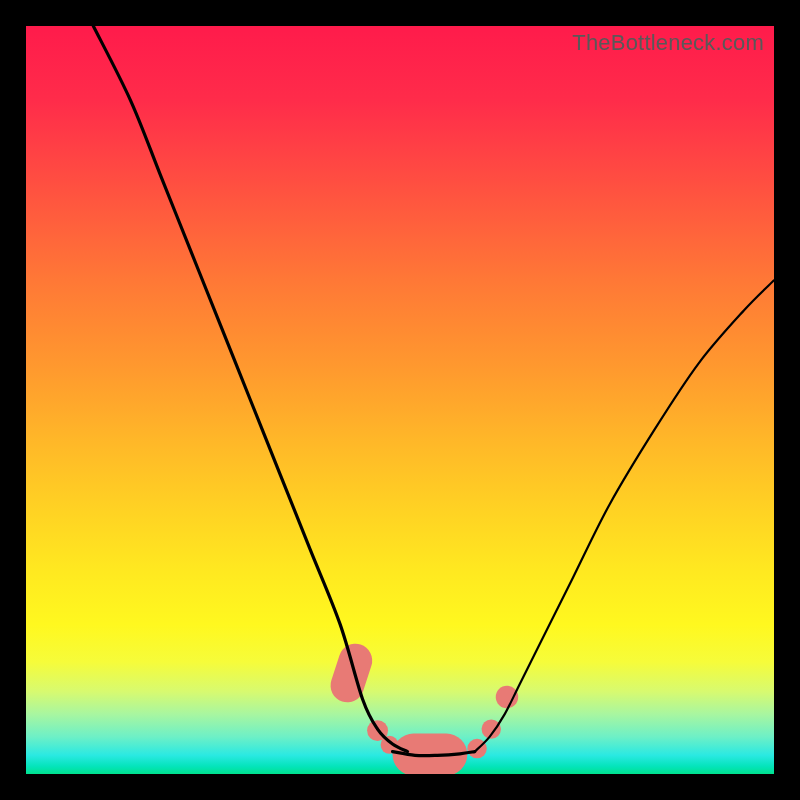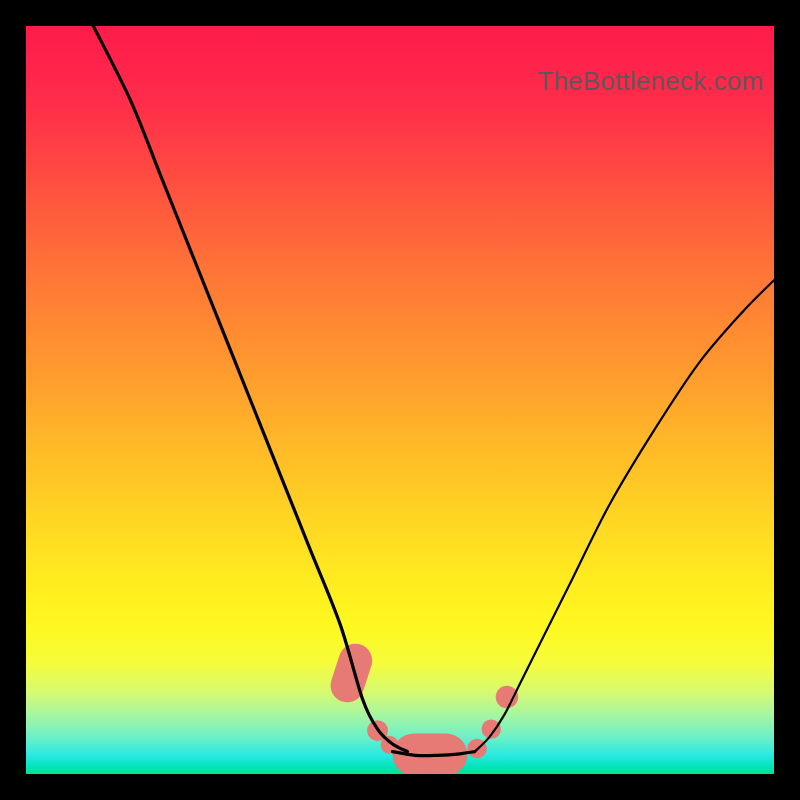--- a/index.html
+++ b/index.html
@@ -50,25 +50,24 @@
     left: 0;
     top: 0;
     width: 748px;
     height: 748px;
   }
   .watermark {
     position: absolute;
     top: 4px;
     right: 10px;
     color: #595959;
-    font-size: 26px;
+    font-size: 22px;
     font-weight: 500;
     letter-spacing: 0.2px;
     pointer-events: none;
-    margin-top: 36px;
   }
 </style>
 </head>
 <body>
 
 <div class="frame">
   <div class="plot">
     <svg class="curve" viewBox="0 0 748 748">
       <g id="marker-layer">
           <g transform="translate(325.38 647.02) rotate(-72)">

